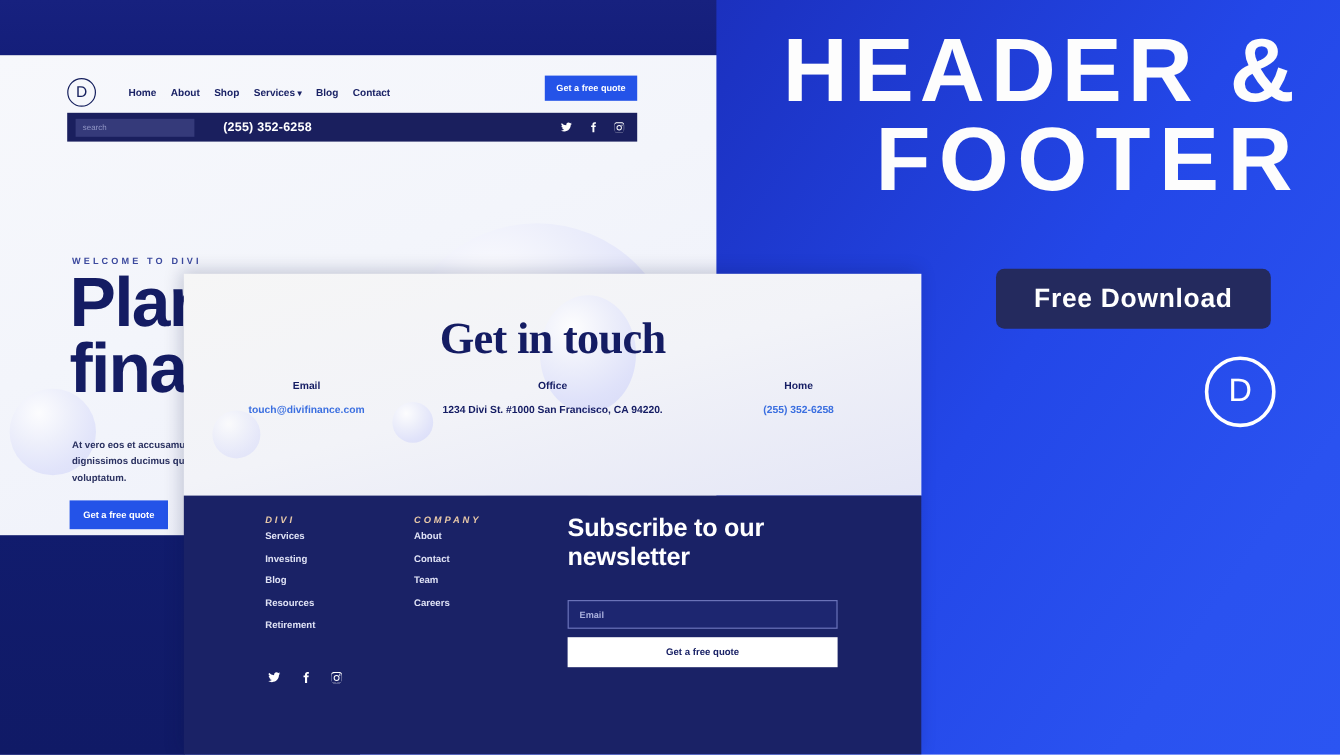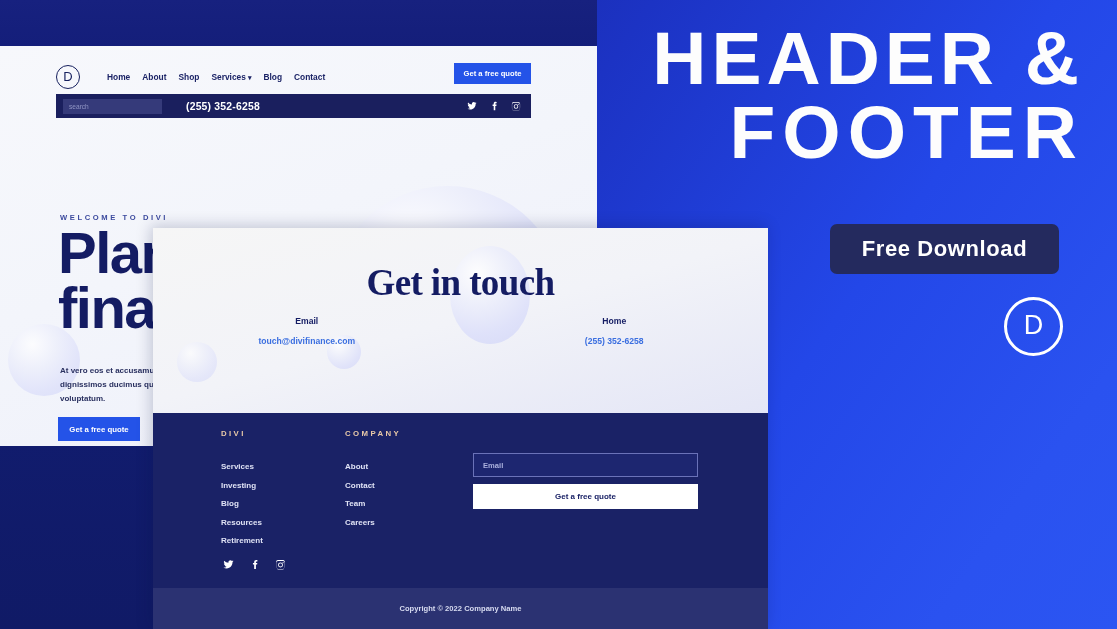--- a/index.html
+++ b/index.html
@@ -331,21 +331,22 @@
     width: 615px; height: 175px;
   }
   .fcol { position: absolute; }
   #fcol-divi { left: 68px; top: 16px; }
   #fcol-company { left: 192px; top: 16px; }
   .fcol .fh {
     font-size: 7.8px;
     font-weight: 700;
     letter-spacing: 2.4px;
     color: #e8c9a8;
-    margin-bottom: 24px;
+    margin-bottom: 4px;
+    font-style: italic;
   }
   .fcol .fl {
     display: block;
     font-size: 8px;
     font-weight: 600;
     color: #dfe2f5;
     margin-bottom: 9.5px;
   }
   #footer-social {
     position: absolute;
@@ -484,20 +485,24 @@
       <div class="sphere" id="sphere-contact-small"></div>
 
       <div id="contact-title">Get in touch</div>
 
       <div id="contact-cols">
         <div class="ccol">
           <div class="ch">Email</div>
           <div class="cv link">touch@divifinance.com</div>
         </div>
         <div class="ccol">
+          <div class="ch">Office</div>
+          <div class="cv">1234 Divi St. #1000 San Francisco, CA 94220.</div>
+        </div>
+        <div class="ccol">
           <div class="ch">Home</div>
           <div class="cv link">(255) 352-6258</div>
         </div>
       </div>
     </div>
 
     <div id="footer">
       <div id="footer-cols">
 
         <div class="fcol" id="fcol-divi">
@@ -529,32 +534,30 @@
               </svg>
           </span>
           <span>
             <svg class="sico" viewBox="0 0 24 24">
                 <path d="M12 2.2c3.2 0 3.6 0 4.9.1 1.2.1 1.8.3 2.2.4.6.2 1 .5 1.4.9.4.4.7.8.9 1.4.2.4.3 1 .4 2.2.1 1.3.1 1.7.1 4.9s0 3.6-.1 4.9c-.1 1.2-.3 1.8-.4 2.2-.2.6-.5 1-.9 1.4-.4.4-.8.7-1.4.9-.4.2-1 .3-2.2.4-1.3.1-1.7.1-4.9.1s-3.6 0-4.9-.1c-1.2-.1-1.8-.3-2.2-.4-.6-.2-1-.5-1.4-.9-.4-.4-.7-.8-.9-1.4-.2-.4-.3-1-.4-2.2C2.2 15.6 2.2 15.2 2.2 12s0-3.6.1-4.9c.1-1.2.3-1.8.4-2.2.2-.6.5-1 .9-1.4.4-.4.8-.7 1.4-.9.4-.2 1-.3 2.2-.4 1.3-.1 1.7-.1 4.8-.1zm0 2c-3.1 0-3.5 0-4.7.1-1.1.1-1.7.2-2.1.4-.5.2-.9.4-1.2.8-.4.3-.6.7-.8 1.2-.2.4-.3 1-.4 2.1-.1 1.2-.1 1.6-.1 4.7s0 3.5.1 4.7c.1 1.1.2 1.7.4 2.1.2.5.4.9.8 1.2.3.4.7.6 1.2.8.4.2 1 .3 2.1.4 1.2.1 1.6.1 4.7.1s3.5 0 4.7-.1c1.1-.1 1.7-.2 2.1-.4.5-.2.9-.4 1.2-.8.4-.3.6-.7.8-1.2.2-.4.3-1 .4-2.1.1-1.2.1-1.6.1-4.7s0-3.5-.1-4.7c-.1-1.1-.2-1.7-.4-2.1-.2-.5-.4-.9-.8-1.2-.3-.4-.7-.6-1.2-.8-.4-.2-1-.3-2.1-.4-1.2-.1-1.6-.1-4.7-.1zm0 3.4a5.4 5.4 0 1 1 0 10.8 5.4 5.4 0 0 1 0-10.8zm0 8.9a3.5 3.5 0 1 0 0-7 3.5 3.5 0 0 0 0 7zm6.9-9.1a1.3 1.3 0 1 1-2.5 0 1.3 1.3 0 0 1 2.5 0z"></path>
               </svg>
           </span>
         </div>
 
         <div id="subscribe">
+          <div id="subscribe-title">Subscribe to our newsletter</div>
           <div id="subscribe-email">
             <span class="ph">Email</span>
           </div>
           <div id="subscribe-btn">
             <span class="lbl">Get a free quote</span>
           </div>
         </div>
       </div>
 
-      <div id="copyright">
-        <span class="lbl">Copyright © 2022 Company Name</span>
-      </div>
     </div>
   </div>
 
   <div id="promo">
     <div id="promo-title">
       <span class="ln ln1">HEADER &amp;</span>
       <span class="ln ln2">FOOTER</span>
     </div>
 
     <div id="download-badge">

